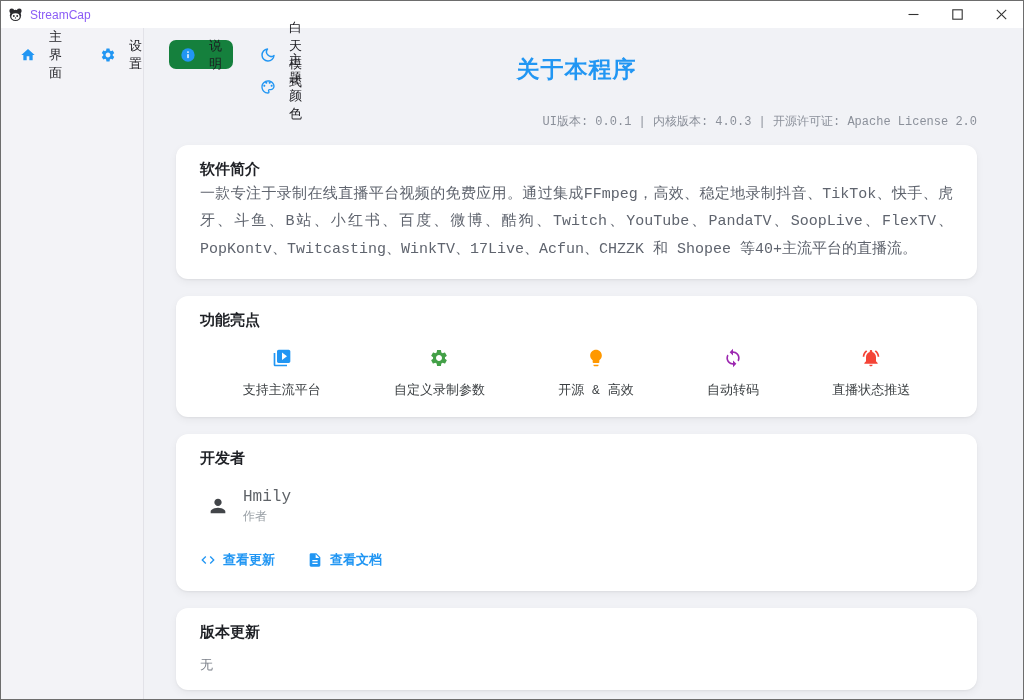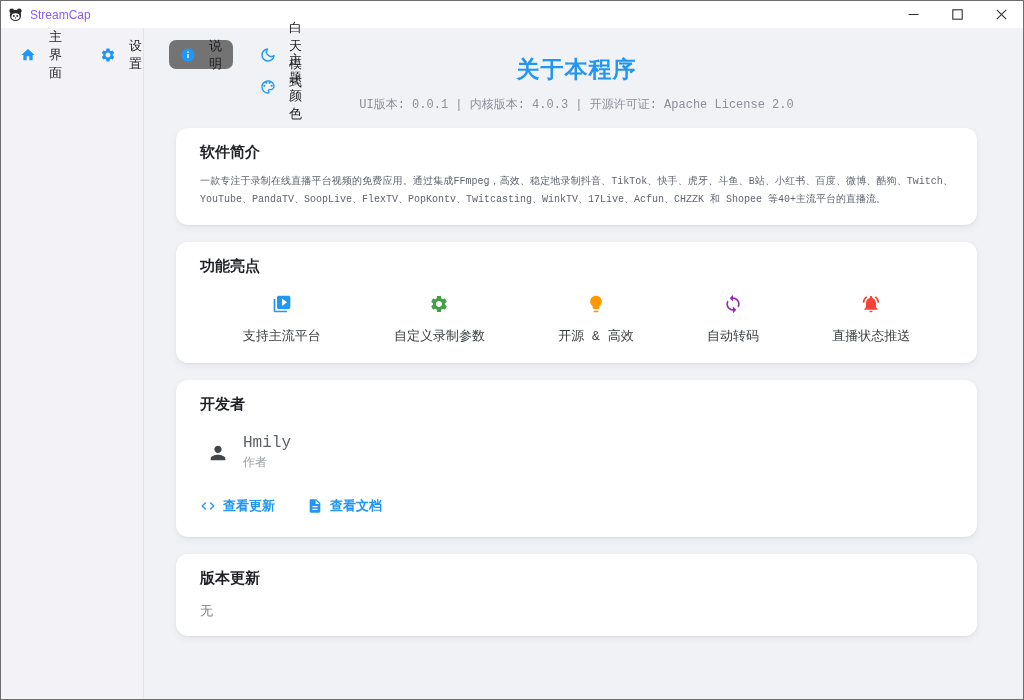--- a/index.html
+++ b/index.html
@@ -12,34 +12,34 @@
   .app-title { font-size:12px; color:#8b5cf6; }
   .tb-spacer { flex:1; }
   .win-btn { width:44px; height:27px; display:flex; align-items:center; justify-content:center; cursor:default; }
 
   
   .main-row { flex:1; display:flex; min-height:0; }
 
   
   .sidebar { width:143px; flex:0 0 143px; background:#f3f3f7; border-right:1px solid #e2e2e8; display:flex; flex-direction:row; padding-top:9px; }
   .nav-item { height:29px; margin:3px 8px; padding:0 11px; border-radius:7px; display:flex; align-items:center; gap:13px; font-size:13px; color:#1c1c21; cursor:pointer; }
-  .nav-item.selected { background:#737373; }
+  .nav-item.selected { background:#15803d; }
   .nav-item svg { flex:0 0 auto; }
   .side-spacer { flex:1; }
   .sidebar-footer { padding-bottom:6px; }
 
   
   .content { flex:1; padding:12px 46px 0 32px; overflow:hidden;font-family:Liberation Mono, monospace; }
   .page-title { text-align:center; color:#2196f3; font-size:23px; font-weight:600; margin-top:14px; letter-spacing:1px; }
-  .version-line { text-align:center; color:#8b909a; font-size:12px; margin-top:11px; margin-bottom:15px; }
+  .version-line { text-align:right; color:#8b909a; font-size:12px; margin-top:28px; margin-bottom:15px; }
 
   .card { background:#ffffff; border-radius:12px; box-shadow:0 1px 2px rgba(0,0,0,.05), 0 3px 8px rgba(0,0,0,.05); padding:12px 24px 16px; margin-bottom:17px; }
   .card h2 { font-size:15px; font-weight:700; color:#1f2126; margin:3px 0 0; }
 
-  .intro-body { font-size:10px; color:#5f646e; line-height:1.82; text-align:justify; margin-top:11px; }
+  .intro-body { font-size:15px; color:#5f646e; line-height:1.82; text-align:justify; margin-top:2px; }
 
   .features-row { display:flex; justify-content:space-around; align-items:flex-end; margin-top:18px; padding:0 6px 2px; }
   .feature { display:flex; flex-direction:column; align-items:center; gap:13px; }
   .feature-label { font-size:13px; color:#3c4043; white-space:nowrap; }
 
   .dev-person { display:flex; align-items:center; gap:14px; margin:20px 0 0 7px; }
   .dev-texts { display:flex; flex-direction:column; gap:2px; }
   .dev-name { font-size:16px; color:#5f6368; }
   .dev-role { font-size:12px; color:#9aa0a6; }
   .dev-links { display:flex; align-items:center; gap:32px; margin:26px 0 6px 0; }

